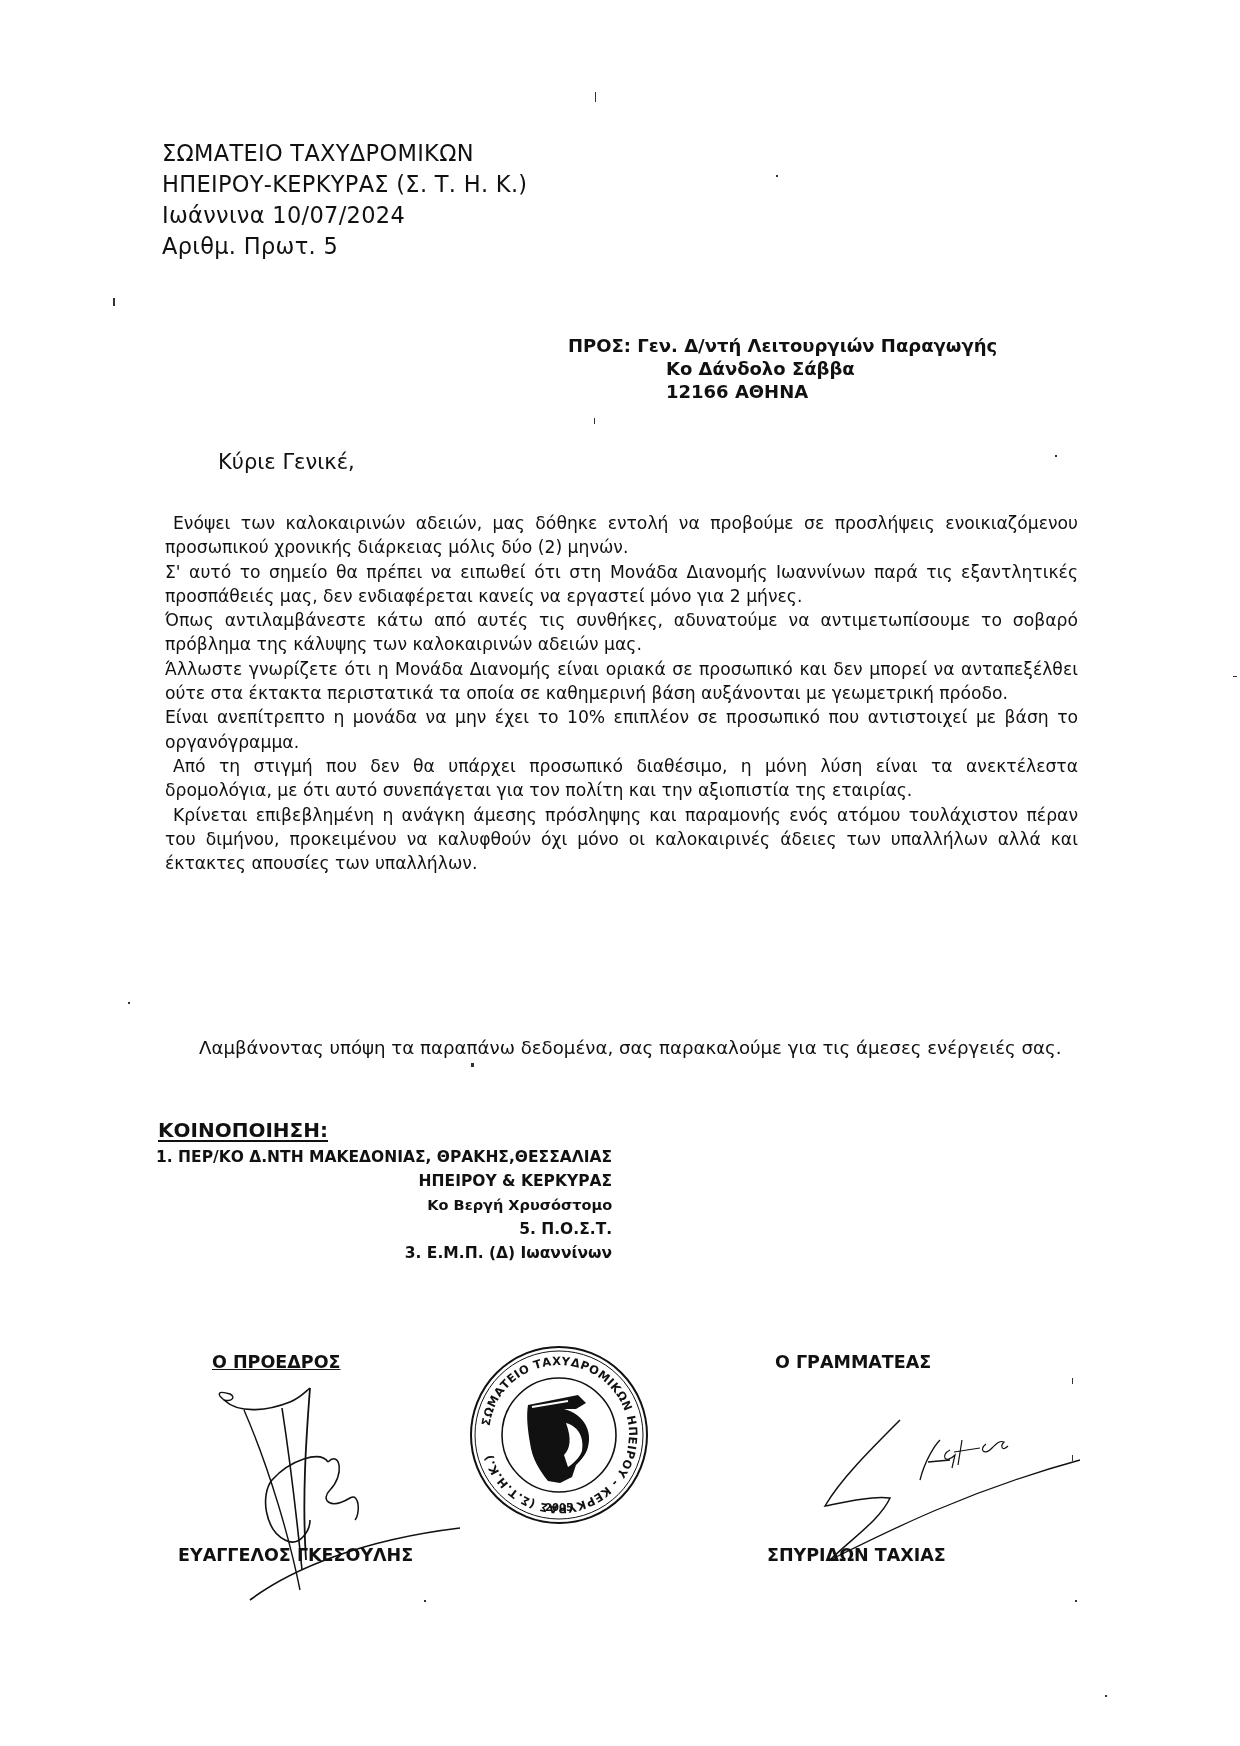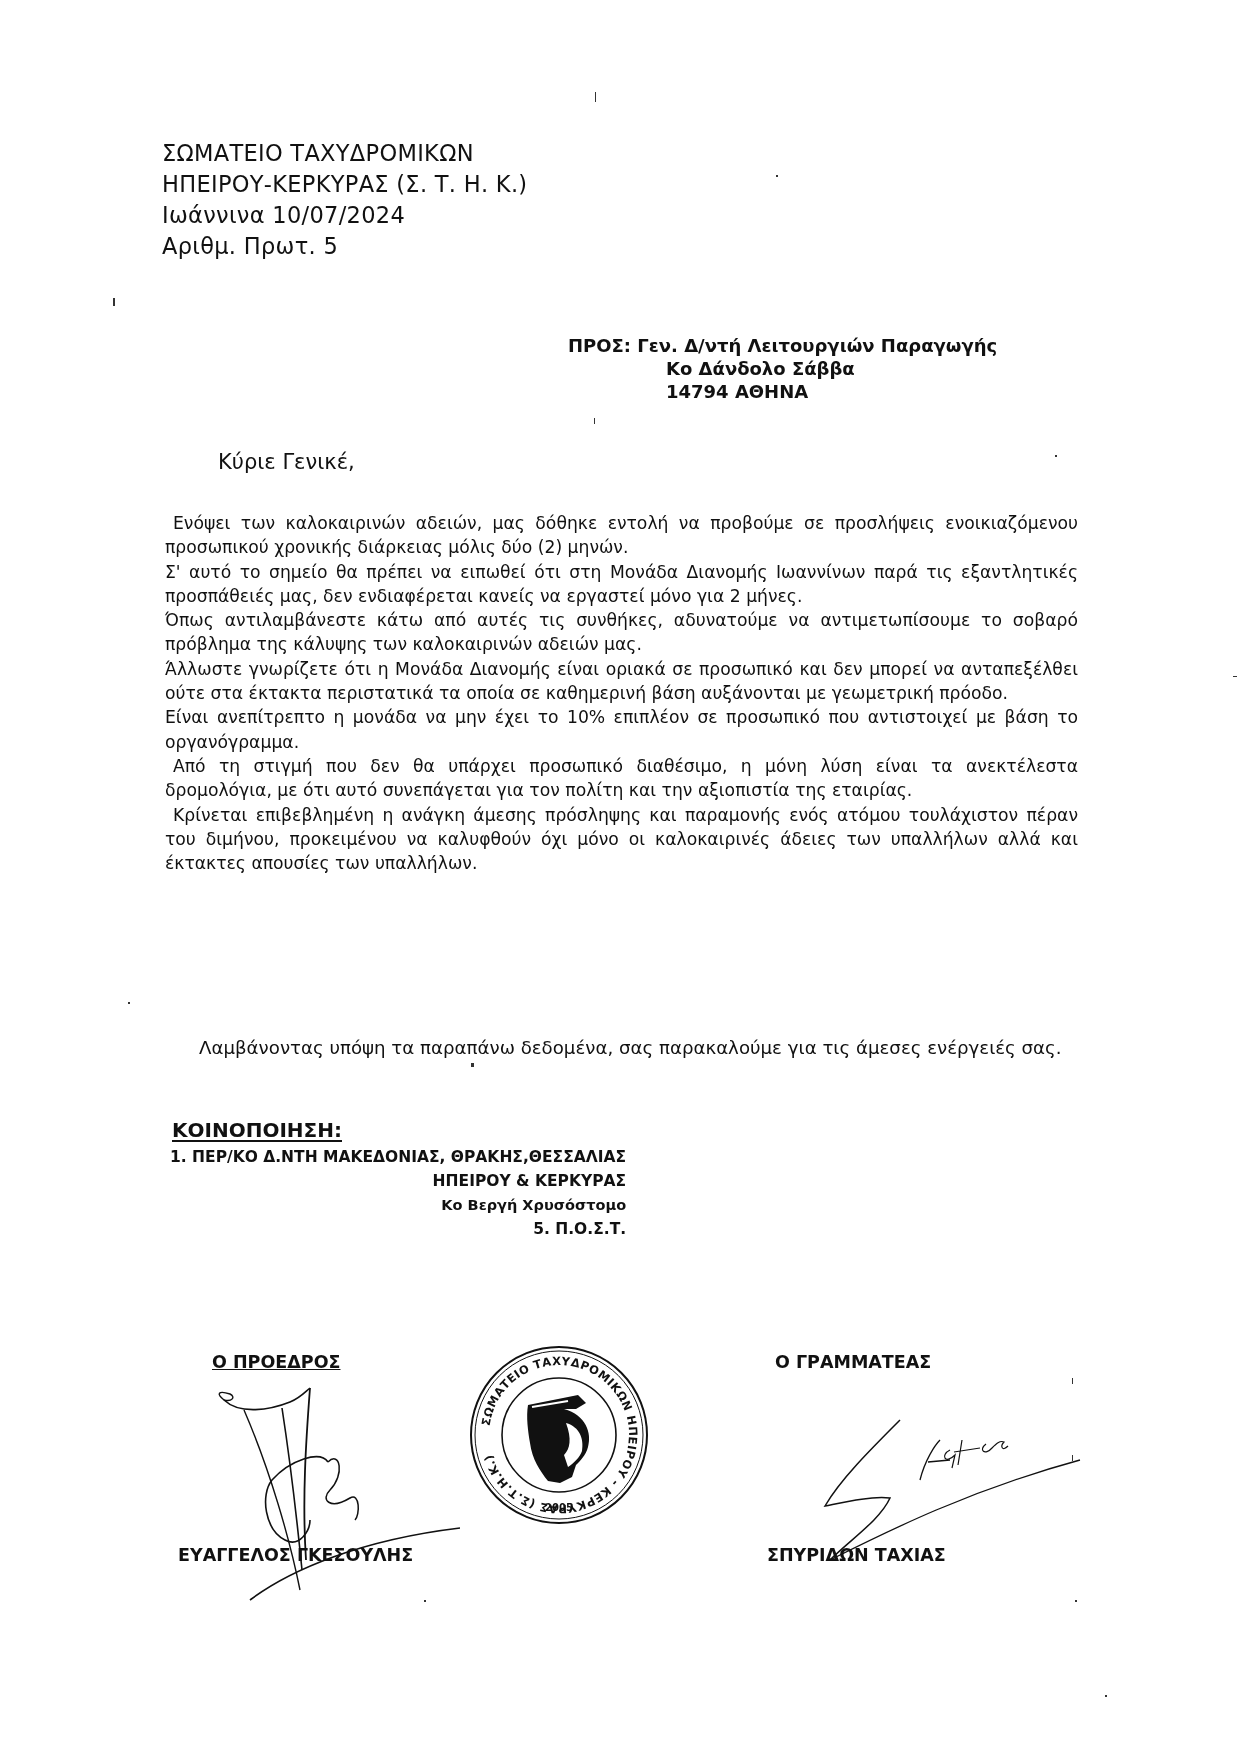--- a/index.html
+++ b/index.html
@@ -85,21 +85,21 @@
       font-size: 18.2px;
       line-height: 30px;
       text-align: justify;
       text-align-last: left;
     }
     .closing p { margin: 16px; text-indent: 18px; }
 
     
     .cc {
       position: absolute;
-      left: 170px;
+      left: 156px;
       top: 1117px;
       font-family: "DejaVu Sans", sans-serif;
       font-weight: bold;
       white-space: nowrap;
     }
     .cc-title {
       font-size: 20px;
       line-height: 26px;
       text-decoration: underline;
       text-underline-offset: 3px;
@@ -149,21 +149,21 @@
   <div class="sender">
     <div>ΣΩΜΑΤΕΙΟ ΤΑΧΥΔΡΟΜΙΚΩΝ</div>
     <div>ΗΠΕΙΡΟΥ-ΚΕΡΚΥΡΑΣ (Σ. Τ. Η. Κ.)</div>
     <div>Ιωάννινα 10/07/2024</div>
     <div>Αριθμ. Πρωτ. 5</div>
   </div>
 
   <div class="recipient">
     <div>ΠΡΟΣ: Γεν. Δ/ντή Λειτουργιών Παραγωγής</div>
     <div class="indent">Κο Δάνδολο Σάββα</div>
-    <div class="indent">14794 ΑΘΗΝΑ</div>
+    <div class="indent">12166 ΑΘΗΝΑ</div>
   </div>
 
   <div class="salutation">Κύριε Γενικέ,</div>
 
   <div class="body-text">
     <p class="indent">Ενόψει των καλοκαιρινών αδειών, μας δόθηκε εντολή να προβούμε σε προσλήψεις ενοικιαζόμενου προσωπικού χρονικής διάρκειας μόλις δύο (2) μηνών.</p>
     <p>Σ' αυτό το σημείο θα πρέπει να ειπωθεί ότι στη Μονάδα Διανομής Ιωαννίνων παρά τις εξαντλητικές προσπάθειές μας, δεν ενδιαφέρεται κανείς να εργαστεί μόνο για 2 μήνες.</p>
     <p>Όπως αντιλαμβάνεστε κάτω από αυτές τις συνθήκες, αδυνατούμε να αντιμετωπίσουμε το σοβαρό πρόβλημα της κάλυψης των καλοκαιρινών αδειών μας.</p>
     <p>Άλλωστε γνωρίζετε ότι η Μονάδα Διανομής είναι οριακά σε προσωπικό και δεν μπορεί να ανταπεξέλθει ούτε στα έκτακτα περιστατικά τα οποία σε καθημερινή βάση αυξάνονται με γεωμετρική πρόοδο.</p>
     <p>Είναι ανεπίτρεπτο η μονάδα να μην έχει το 10% επιπλέον σε προσωπικό που αντιστοιχεί με βάση το οργανόγραμμα.</p>
@@ -175,20 +175,21 @@
     <p>Λαμβάνοντας υπόψη τα παραπάνω δεδομένα, σας παρακαλούμε για τις άμεσες ενέργειές σας.</p>
   </div>
 
   <div class="cc">
     <div class="cc-title">ΚΟΙΝΟΠΟΙΗΣΗ:</div>
     <div class="cc-list">
       <div>1. ΠΕΡ/ΚΟ Δ.ΝΤΗ  ΜΑΚΕΔΟΝΙΑΣ, ΘΡΑΚΗΣ,ΘΕΣΣΑΛΙΑΣ</div>
       <div class="sub">ΗΠΕΙΡΟΥ &amp; ΚΕΡΚΥΡΑΣ</div>
       <div class="sub2">Κο Βεργή Χρυσόστομο</div>
       <div>5. Π.Ο.Σ.Τ.</div>
+      <div>3. Ε.Μ.Π. (Δ) Ιωαννίνων</div>
     </div>
   </div>
 
   <div class="sig-title" style="left:212px; top:1352px;text-decoration:underline;">Ο ΠΡΟΕΔΡΟΣ</div>
   <svg class="signature-svg" style="left:210px; top:1380px;" width="260" height="220" viewBox="0 0 260 220">
     <path d="M14 20 C 30 35, 60 30, 80 22 C 90 18, 95 12, 100 8" fill="none" stroke="#111" stroke-width="1.6"></path>
     <path d="M14 20 C 6 14, 8 10, 20 14 C 26 17, 22 22, 14 20" fill="none" stroke="#111" stroke-width="1.4"></path>
     <path d="M100 8 C 96 60, 92 120, 96 180" fill="none" stroke="#111" stroke-width="1.8"></path>
     <path d="M72 28 C 80 80, 88 150, 92 190" fill="none" stroke="#111" stroke-width="1.6"></path>
     <path d="M34 30 C 60 90, 80 160, 90 210" fill="none" stroke="#111" stroke-width="1.4"></path>

